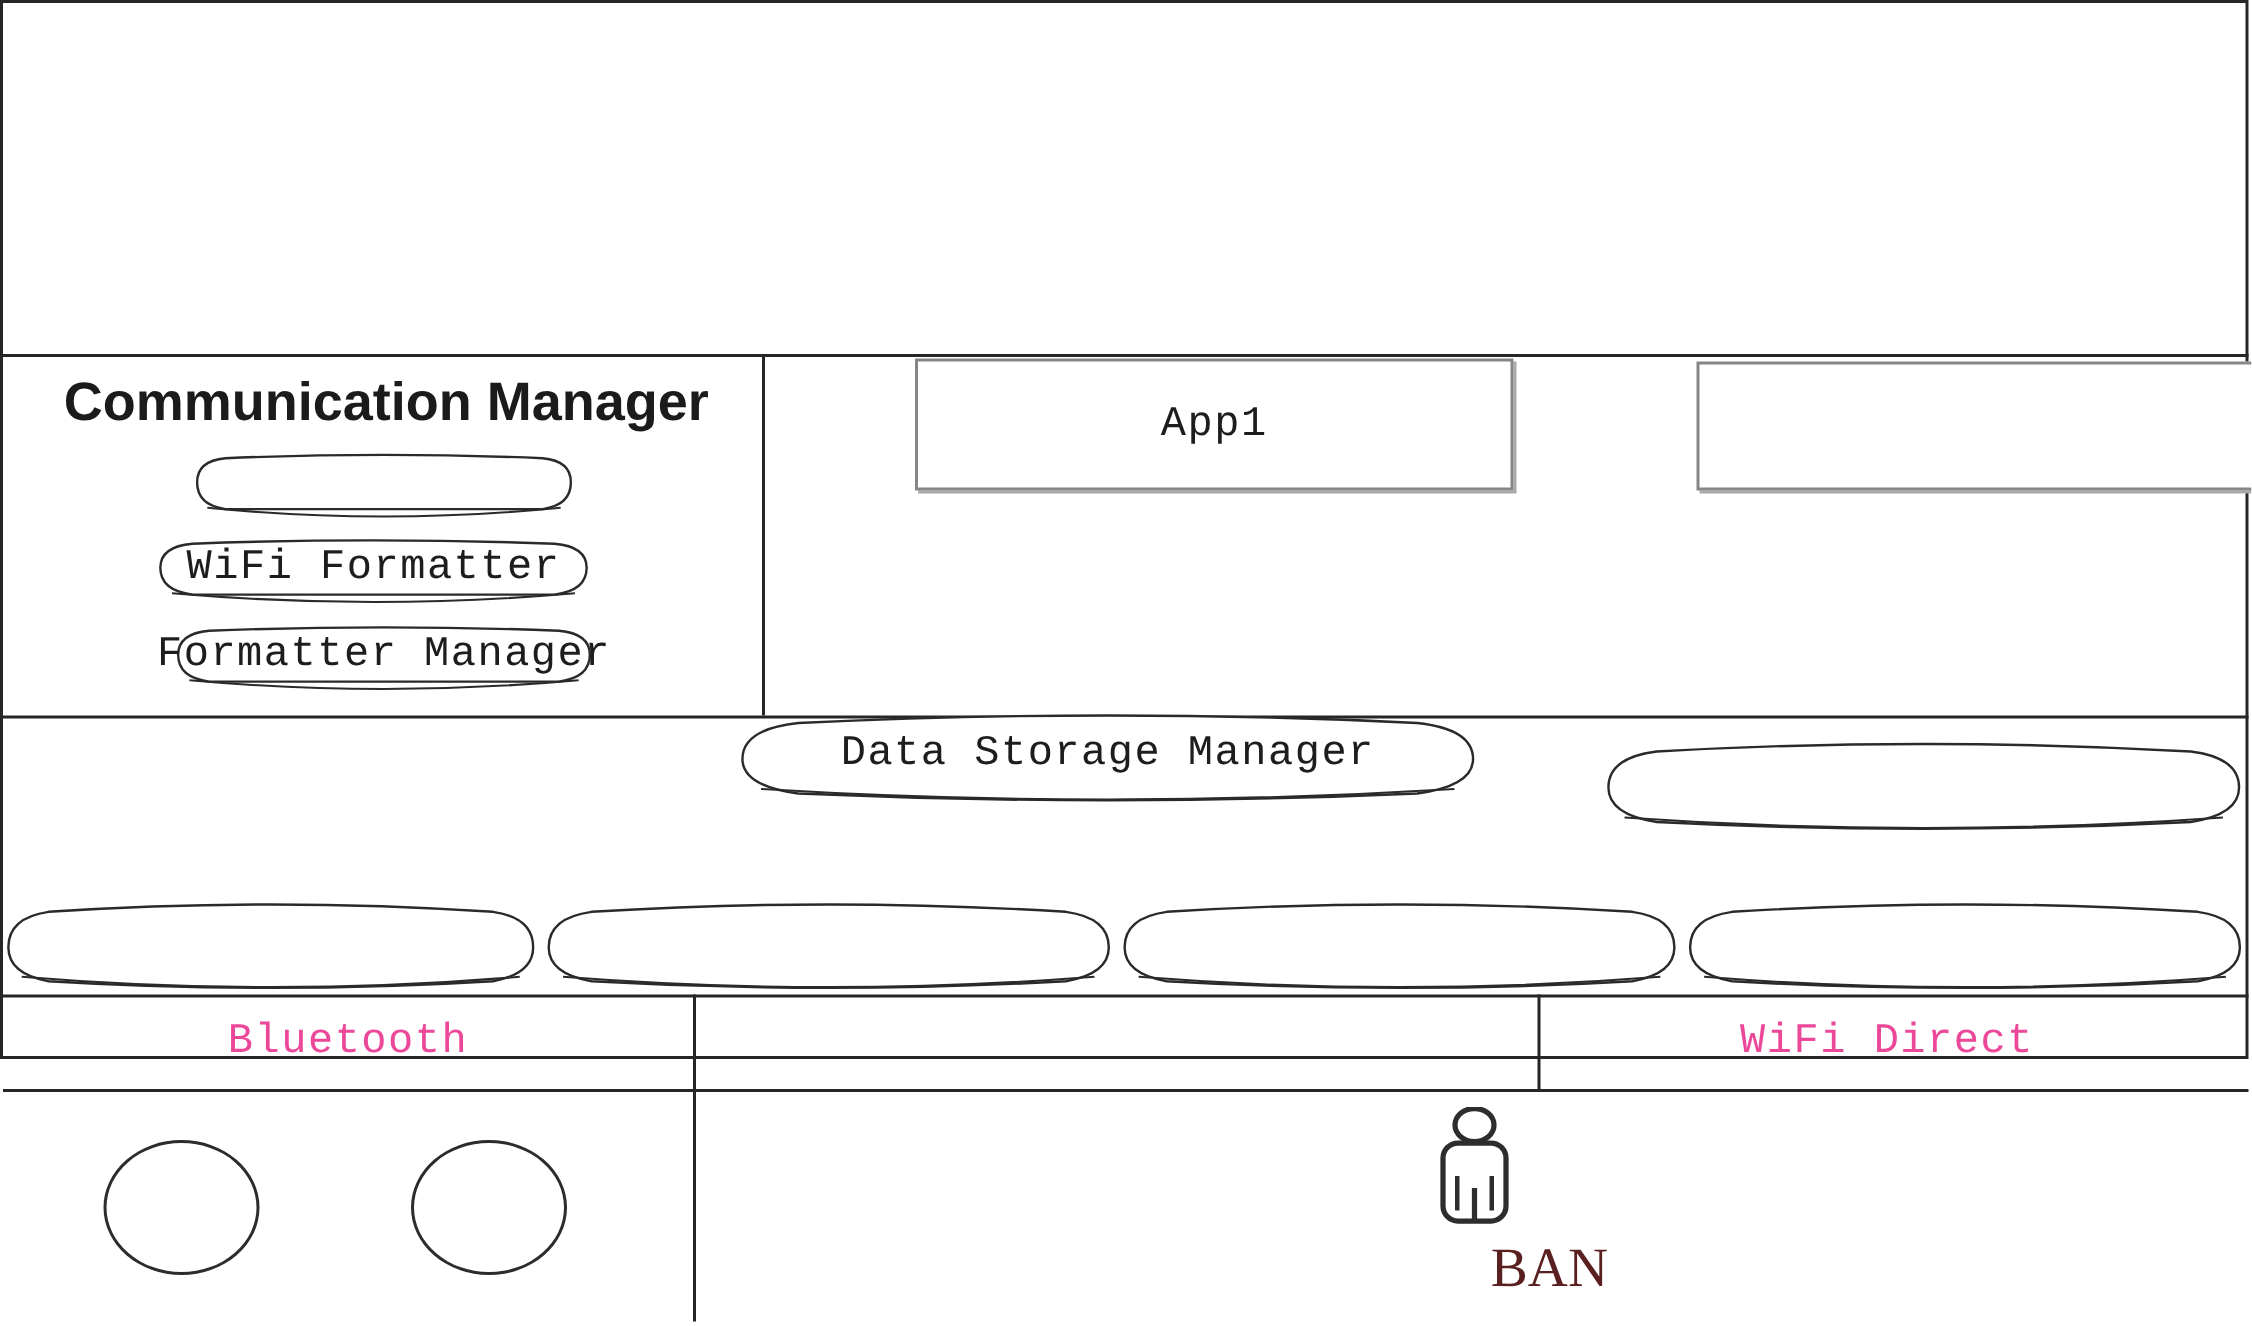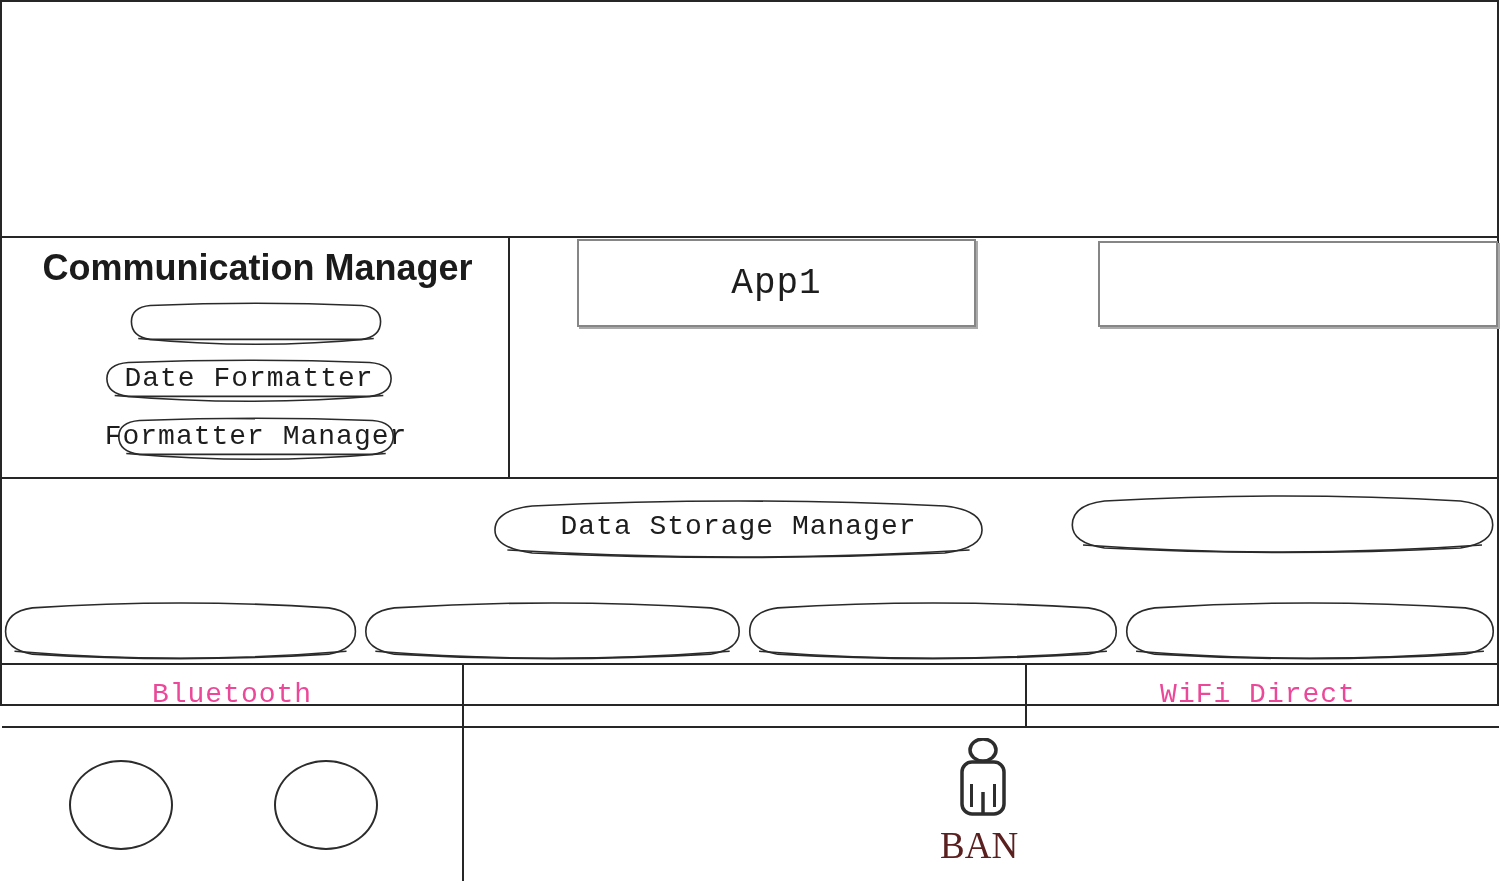--- a/index.html
+++ b/index.html
@@ -12,31 +12,31 @@
   .comm-title{position:absolute;left:10px;top:247px;width:495px;text-align:center;
          font-family:"Liberation Sans",sans-serif;font-weight:bold;font-size:36px;
          letter-spacing:0px;color:#1b1b1b;white-space:nowrap;}
   .shape{position:absolute;}
   .shape svg{position:absolute;left:0;top:0;width:100%;height:100%;overflow:visible;}
   .shape .lbl{position:absolute;left:0;top:0;right:0;bottom:10px;display:flex;
          align-items:center;justify-content:center;font-size:28px;letter-spacing:1px;
          white-space:nowrap;color:#1d1d1d;}
   .appbox{position:absolute;background:#fff;border:2px solid #868686;
          box-shadow:2px 2px 0 #aaaaaa;display:flex;align-items:center;justify-content:center;
-         font-size:36px;letter-spacing:1px;color:#1d1d1d;box-sizing:border-box;}
+         font-size:28px;letter-spacing:1px;color:#1d1d1d;box-sizing:border-box;margin-left:33px;}
   .cell-label{position:absolute;display:flex;align-items:center;justify-content:center;
          font-size:28px;letter-spacing:1px;color:#ec4899;white-space:nowrap;}
   .circle{position:absolute;width:104px;height:90px;border:2px solid #2c2c2c;
          border-radius:50%;background:#fff;box-sizing:border-box;}
   .cloud-wrap{position:absolute;left:602px;top:2px;width:368px;height:176px;}
   .cloud-wrap svg{position:absolute;left:0;top:0;width:100%;height:100%;overflow:visible;}
   .cloud-label{position:absolute;left:0;top:56px;width:100%;text-align:center;
          font-size:40px;letter-spacing:2px;color:#1b1b1b;}
   .person-wrap{position:absolute;left:957px;top:738px;width:52px;height:80px;}
-  .ban-label{position:absolute;left:940px;top:824px;width:112px;text-align:left;
+  .ban-label{position:absolute;left:960px;top:824px;width:112px;text-align:right;
          font-family:"Liberation Serif",serif;font-size:37px;color:#5a1f1f;}
 </style>
 </head>
 <body>
 
 <div class="stage">
 
   <div class="cloud-wrap">
     <svg viewBox="0 0 380 180" preserveAspectRatio="none">
       <path d="M 100 150
@@ -72,40 +72,40 @@
       <path d="M 12 42 Q 150 55 288 42" fill="none" stroke="#2a2a2a" stroke-width="1.4" vector-effect="non-scaling-stroke"></path>
     </svg>
     <div class="lbl"></div>
   </div>
 
   <div class="shape" style="left:103px;top:358px;width:292px;height:50px;">
     <svg viewBox="0 0 300 56" preserveAspectRatio="none">
       <path d="M 26 5 Q 150 0 274 5 Q 296 7 296 23 Q 296 40 274 43 L 26 43 Q 4 40 4 23 Q 4 7 26 5 Z" fill="#fff" stroke="#2a2a2a" stroke-width="1.6" vector-effect="non-scaling-stroke"></path>
       <path d="M 12 42 Q 150 55 288 42" fill="none" stroke="#2a2a2a" stroke-width="1.4" vector-effect="non-scaling-stroke"></path>
     </svg>
-    <div class="lbl">Date Formatter</div>
+    <div class="lbl">WiFi Formatter</div>
   </div>
 
   <div class="shape" style="left:115px;top:416px;width:282px;height:50px;">
     <svg viewBox="0 0 300 56" preserveAspectRatio="none">
       <path d="M 26 5 Q 150 0 274 5 Q 296 7 296 23 Q 296 40 274 43 L 26 43 Q 4 40 4 23 Q 4 7 26 5 Z" fill="#fff" stroke="#2a2a2a" stroke-width="1.6" vector-effect="non-scaling-stroke"></path>
       <path d="M 12 42 Q 150 55 288 42" fill="none" stroke="#2a2a2a" stroke-width="1.4" vector-effect="non-scaling-stroke"></path>
     </svg>
     <div class="lbl">Formatter Manager</div>
   </div>
 
   <div class="appbox" style="left:577px;top:239px;width:399px;height:88px;">
     <span>App1</span>
   </div>
   <div class="appbox" style="left:1098px;top:241px;width:400px;height:86px;">
     <span></span>
   </div>
 
 
-  <div class="shape" style="left:490px;top:498px;width:497px;height:66px;">
+  <div class="shape" style="left:490px;top:474px;width:497px;height:66px;">
     <svg viewBox="0 0 400 66" preserveAspectRatio="none">
       <path d="M 34 8 Q 200 -2 366 8 Q 396 12 396 32 Q 396 50 366 55 Q 200 64 34 55 Q 4 50 4 32 Q 4 12 34 8 Z" fill="#fff" stroke="#2a2a2a" stroke-width="1.6" vector-effect="non-scaling-stroke"></path>
       <path d="M 14 52 Q 200 66 386 52" fill="none" stroke="#2a2a2a" stroke-width="1.4" vector-effect="non-scaling-stroke"></path>
     </svg>
     <div class="lbl">Data Storage Manager</div>
   </div>
 
   <div class="shape" style="left:1068px;top:493px;width:429px;height:66px;">
     <svg viewBox="0 0 400 66" preserveAspectRatio="none">
       <path d="M 34 8 Q 200 -2 366 8 Q 396 12 396 32 Q 396 50 366 55 Q 200 64 34 55 Q 4 50 4 32 Q 4 12 34 8 Z" fill="#fff" stroke="#2a2a2a" stroke-width="1.6" vector-effect="non-scaling-stroke"></path>

